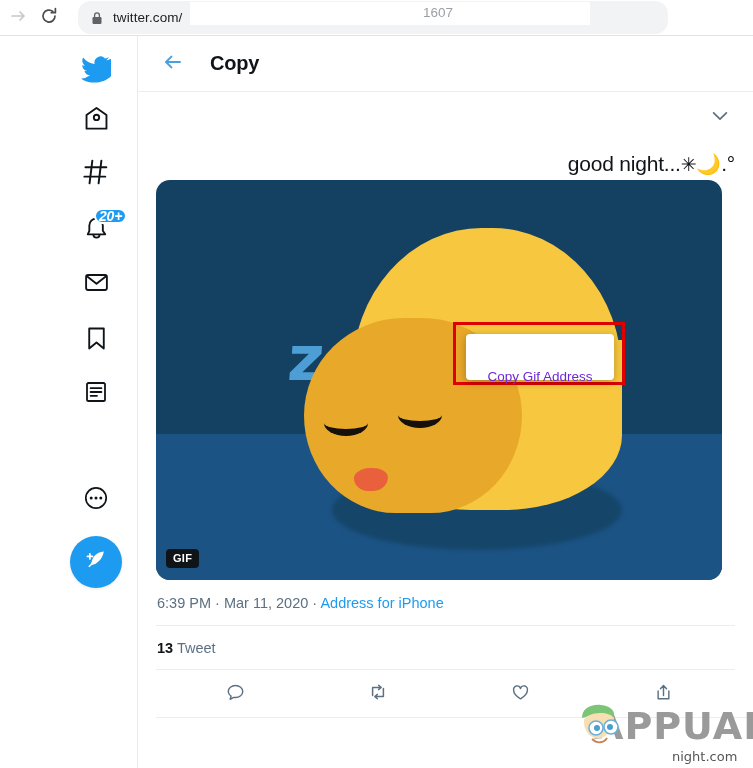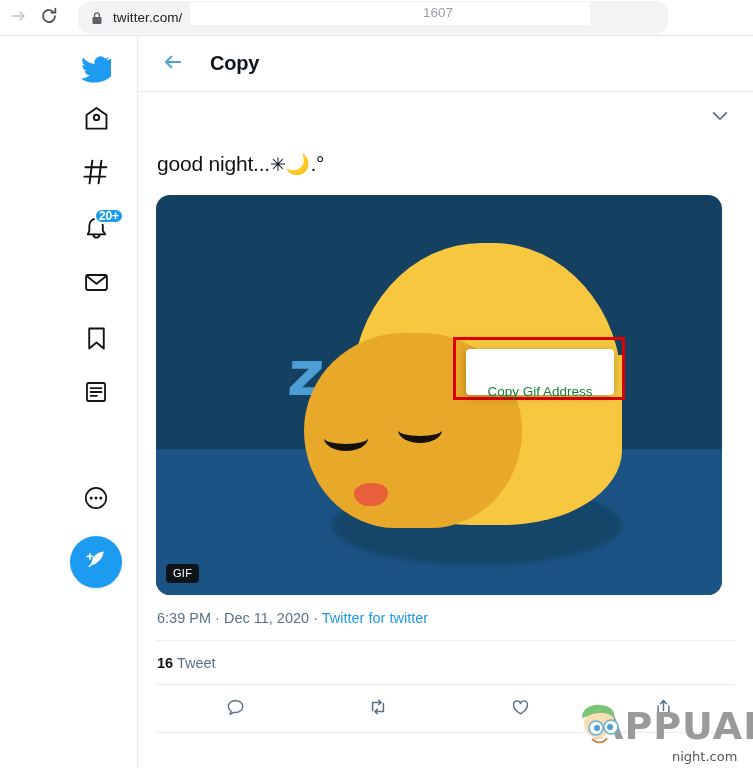--- a/index.html
+++ b/index.html
@@ -78,25 +78,26 @@
     display:flex; align-items:center; justify-content:center;
     box-shadow: 0 1px 3px rgba(0,0,0,0.10);
   }
   .badge {
     position: absolute;
     left: 24px; top: 4px;
     min-width: 23px; height: 16px;
     background: #1d9bf0;
     border-radius: 9px;
     color: #fff;
-    font-size: 12px; font-weight: bold;
+    font-size: 14px; font-weight: bold;
     display: flex; align-items: center; justify-content: center;
     padding: 0 3px;
     border: 2px solid #fff;
     letter-spacing: -0.2px;
+    font-style: italic;
   }
 
   
   .main {
     position: absolute; left: 138px; top: 0;
     width: 615px; height: 732px;
     background: #ffffff;
   }
   .main-header {
     height: 56px;
@@ -116,22 +117,23 @@
   }
 
   .tweet-body { position: relative; padding: 0 18px; }
   .caret-row {
     height: 52px;
     display: flex; align-items: center; justify-content: flex-end;
     padding-right: 4px;
   }
   .tweet-text {
     font-size: 21px; color: #0f1419;
-    padding: 8px 0 19px 1px;
+    padding: 8px 0 4px 1px;
     letter-spacing: -0.2px;
+    text-align: right;
   }
   .emoji-star { font-size: 19px; }
   .emoji-moon { font-size: 20px; }
 
   
   .media-card {
     position: relative;
     width: 566px; height: 400px;
     border-radius: 14px;
     overflow: hidden;
@@ -185,21 +187,21 @@
     position: absolute; left: 198px; top: 288px;
     width: 34px; height: 23px;
     background: #e9603c;
     border-radius: 48% 48% 44% 44% / 42% 42% 58% 58%;
     transform: rotate(-3deg);
   }
   .gif-badge {
     position: absolute; left: 10px; bottom: 12px;
     background: #0f1419;
     color: #ffffff;
-    font-size: 11px; font-weight: normal;
+    font-size: 11px; font-weight: bold;
     padding: 3px 7px 4px 7px;
     border-radius: 4px;
     letter-spacing: 0.3px;
   }
 
   
   .ctx-highlight {
     position: absolute;
     left: 297px; top: 142px;
     width: 172px; height: 63px;
@@ -209,21 +211,21 @@
   .ctx-menu {
     position: absolute;
     left: 310px; top: 154px;
     width: 148px; height: 46px;
     background: #ffffff;
     border-radius: 4px;
     box-shadow: 0 2px 8px rgba(0,0,0,0.28);
     display: flex; align-items: center; justify-content: center;
     z-index: 7;
   }
-  .ctx-menu-label { font-size: 13.5px; color: #15803d; margin-top: 39px; }
+  .ctx-menu-label { font-size: 13.5px; color: #6d28d9; margin-top: 39px; }
 
   
   .meta-row {
     font-size: 14.5px; color: #5b7083;
     padding: 15px 0 14px 1px;
   }
   .meta-row a { color: #1d9bf0; text-decoration: none; }
   .sep-line { height: 1px; background: #ebeef0; }
   .likes-row {
     font-size: 14.5px; color: #5b7083;
@@ -431,29 +433,29 @@
 
         <div class="ctx-highlight"></div>
         <div class="ctx-menu">
           <span class="ctx-menu-label">Copy Gif Address</span>
         </div>
       </div>
 
       <div class="meta-row">
         <span>6:39 PM</span>
         <span>·</span>
-        <span>Dec 11, 2020</span>
+        <span>Mar 11, 2020</span>
         <span>·</span>
-        <a href="#">Twitter for twitter</a>
+        <a href="#">Address for iPhone</a>
       </div>
 
       <div class="sep-line"></div>
 
       <div class="likes-row">
-        <span class="likes-count">16</span>
+        <span class="likes-count">13</span>
         <span>Tweet</span>
       </div>
 
       <div class="sep-line"></div>
 
       <div class="actions-row">
         <div class="action-btn a1">
           <span>
             <svg width="21" height="21" viewBox="0 0 22 22">
                 <path d="M18.6 10c0 3.5-3.4 6.3-7.6 6.3-.7 0-1.4-.1-2-.2l-3.6 2 .9-3.2A6.4 6.4 0 0 1 3.4 10C3.4 6.5 6.8 3.7 11 3.7s7.6 2.8 7.6 6.3z" stroke="#5b7083" stroke-width="1.5" fill="none" stroke-linejoin="round"></path>

